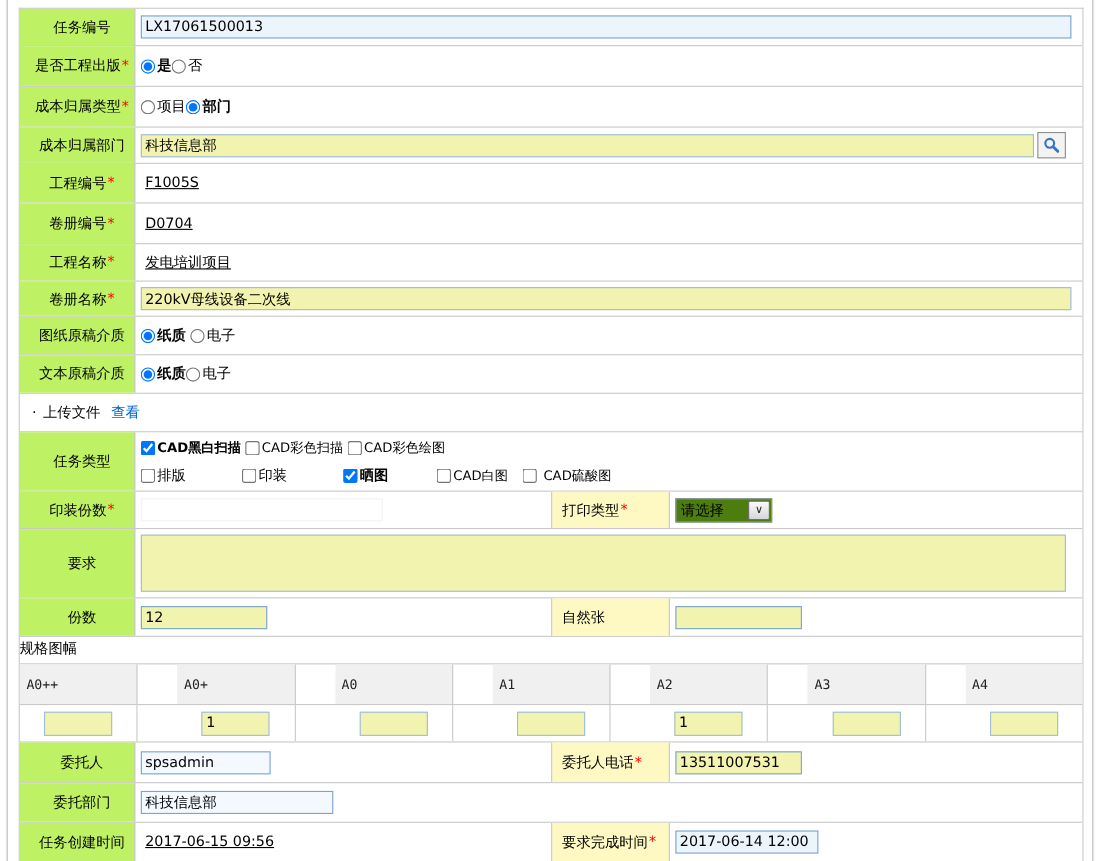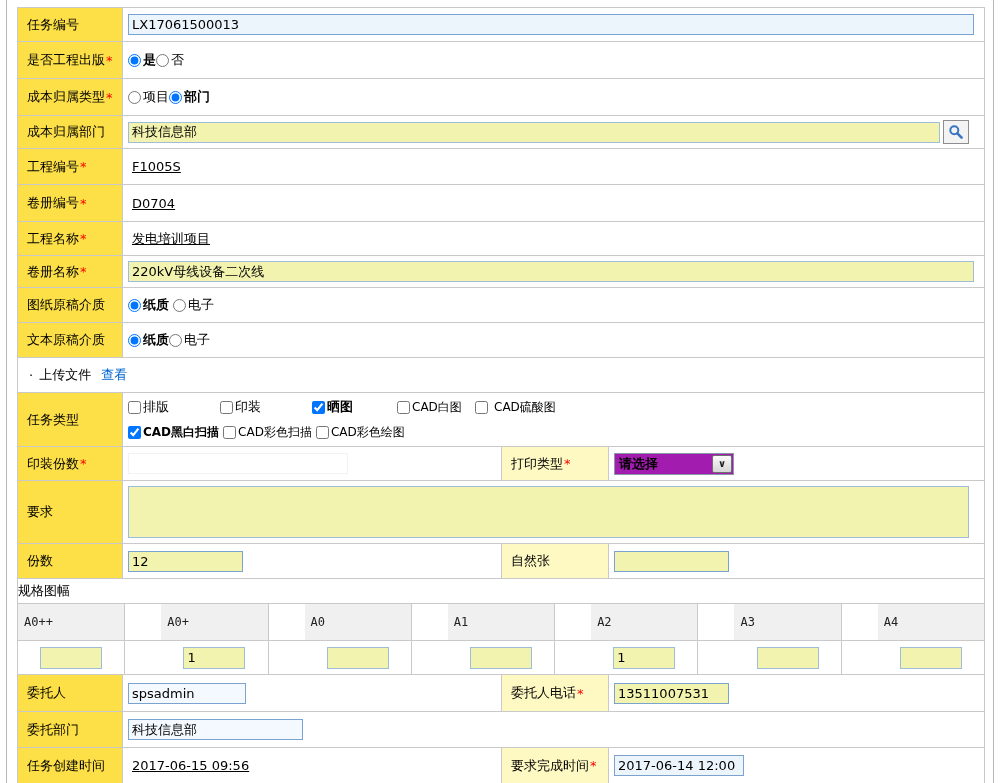--- a/index.html
+++ b/index.html
@@ -11,22 +11,22 @@
   .vline{position:absolute;top:0;bottom:0;width:1px;background:#b6b6b6;}
   .vline.left{left:6px;}
   .vline.right{left:993px;}
 
   .form-table{
     position:absolute;left:17px;top:7px;width:968px;
     border:1px solid #c9c9c9;border-bottom:none;box-sizing:border-box;background:#fff;
   }
   .row{display:flex;align-items:stretch;border-bottom:1px solid #c9c9c9;box-sizing:border-box;}
   .lbl{
-    width:105px;flex:none;background:#fde047;border-right:1px solid #c9c9c9;
-    display:flex;align-items:center;padding-left:9px;box-sizing:border-box;color:#000;
+    width:105px;flex:none;background:#bef264;border-right:1px solid #c9c9c9;
+    display:flex;align-items:center;padding-left:9px;box-sizing:border-box;color:#000;justify-content:center;
   }
   .lbl2{
     width:108px;flex:none;background:#fef9c3;
     border-left:1px solid #c9c9c9;border-right:1px solid #c9c9c9;
     display:flex;align-items:center;padding-left:9px;box-sizing:border-box;
   }
   .val{flex:1;display:flex;align-items:center;padding-left:5px;box-sizing:border-box;min-width:0;}
   .val1{width:378px;flex:none;display:flex;align-items:center;padding-left:5px;box-sizing:border-box;}
   .req{color:#ff0000;margin-left:1px;font-weight:normal;}
   .plain{padding-left:4px;text-decoration:underline;}
@@ -38,22 +38,22 @@
   textarea.in-yellow{height:52px;resize:none;}
 
   .opt{display:inline-flex;align-items:center;white-space:nowrap;}
   .opt input{margin:0 2px 0 0;width:13px;height:13px;}
   .opt.bold span{font-weight:bold;}
   .cbcol{flex:1;display:flex;flex-direction:column;justify-content:center;padding-left:5px;box-sizing:border-box;}
   .cbline{display:flex;align-items:center;height:25px;}
   .sm span{font-size:12px;}
 
   .sel{
-    width:120px;height:22px;border:1px solid #8a99a8;background:#a21caf;
-    display:flex;align-items:center;box-sizing:border-box;font-weight:bold;
+    width:88px;height:22px;border:1px solid #8a99a8;background:#4d7c0f;
+    display:flex;align-items:center;box-sizing:border-box;
   }
   .sel .sel-txt{flex:1;padding-left:4px;}
   .sel .sel-btn{
     width:20px;height:18px;margin-right:1px;border:1px solid #6f6f6f;border-radius:2px;
     background:linear-gradient(#fbfbfb,#d6d6d6);display:flex;align-items:center;justify-content:center;
     font-size:10px;color:#222;box-sizing:border-box;
   }
 
   .search-btn{
     width:26px;height:24px;margin-left:3px;border:1px solid #8d8d8d;background:#f3f3f3;
@@ -223,53 +223,53 @@
       <span class="link">查看</span>
     </div>
   </div>
 
   <div class="row" style="height:54px">
     <div class="lbl">
         <span>任务类型</span>
       </div>
     <div class="cbcol">
       <div class="cbline">
+        <label class="opt sm bold" style="margin-right:4px">
+            <input type="checkbox" checked="" style="">
+            <span>CAD黑白扫描</span>
+          </label>
+        <label class="opt sm" style="margin-right:4px">
+            <input type="checkbox" style="">
+            <span>CAD彩色扫描</span>
+          </label>
+        <label class="opt sm">
+            <input type="checkbox" style="">
+            <span>CAD彩色绘图</span>
+          </label>
+      </div>
+      <div class="cbline">
         <label class="opt" style="width:92px">
             <input type="checkbox" style="">
             <span>排版</span>
           </label>
         <label class="opt" style="width:92px">
             <input type="checkbox" style="">
             <span>印装</span>
           </label>
         <label class="opt bold" style="width:85px">
             <input type="checkbox" checked="" style="">
             <span>晒图</span>
           </label>
         <label class="opt sm" style="width:78px">
             <input type="checkbox" style="">
             <span>CAD白图</span>
           </label>
         <label class="opt sm">
             <input type="checkbox" style="margin-right: 6px;">
             <span>CAD硫酸图</span>
-          </label>
-      </div>
-      <div class="cbline">
-        <label class="opt sm bold" style="margin-right:4px">
-            <input type="checkbox" checked="" style="">
-            <span>CAD黑白扫描</span>
-          </label>
-        <label class="opt sm" style="margin-right:4px">
-            <input type="checkbox" style="">
-            <span>CAD彩色扫描</span>
-          </label>
-        <label class="opt sm">
-            <input type="checkbox" style="">
-            <span>CAD彩色绘图</span>
           </label>
       </div>
     </div>
   </div>
 
   <div class="row" style="height:34px">
     <div class="lbl">
         <span>印装份数</span>
         <span class="req">*</span>
       </div>

